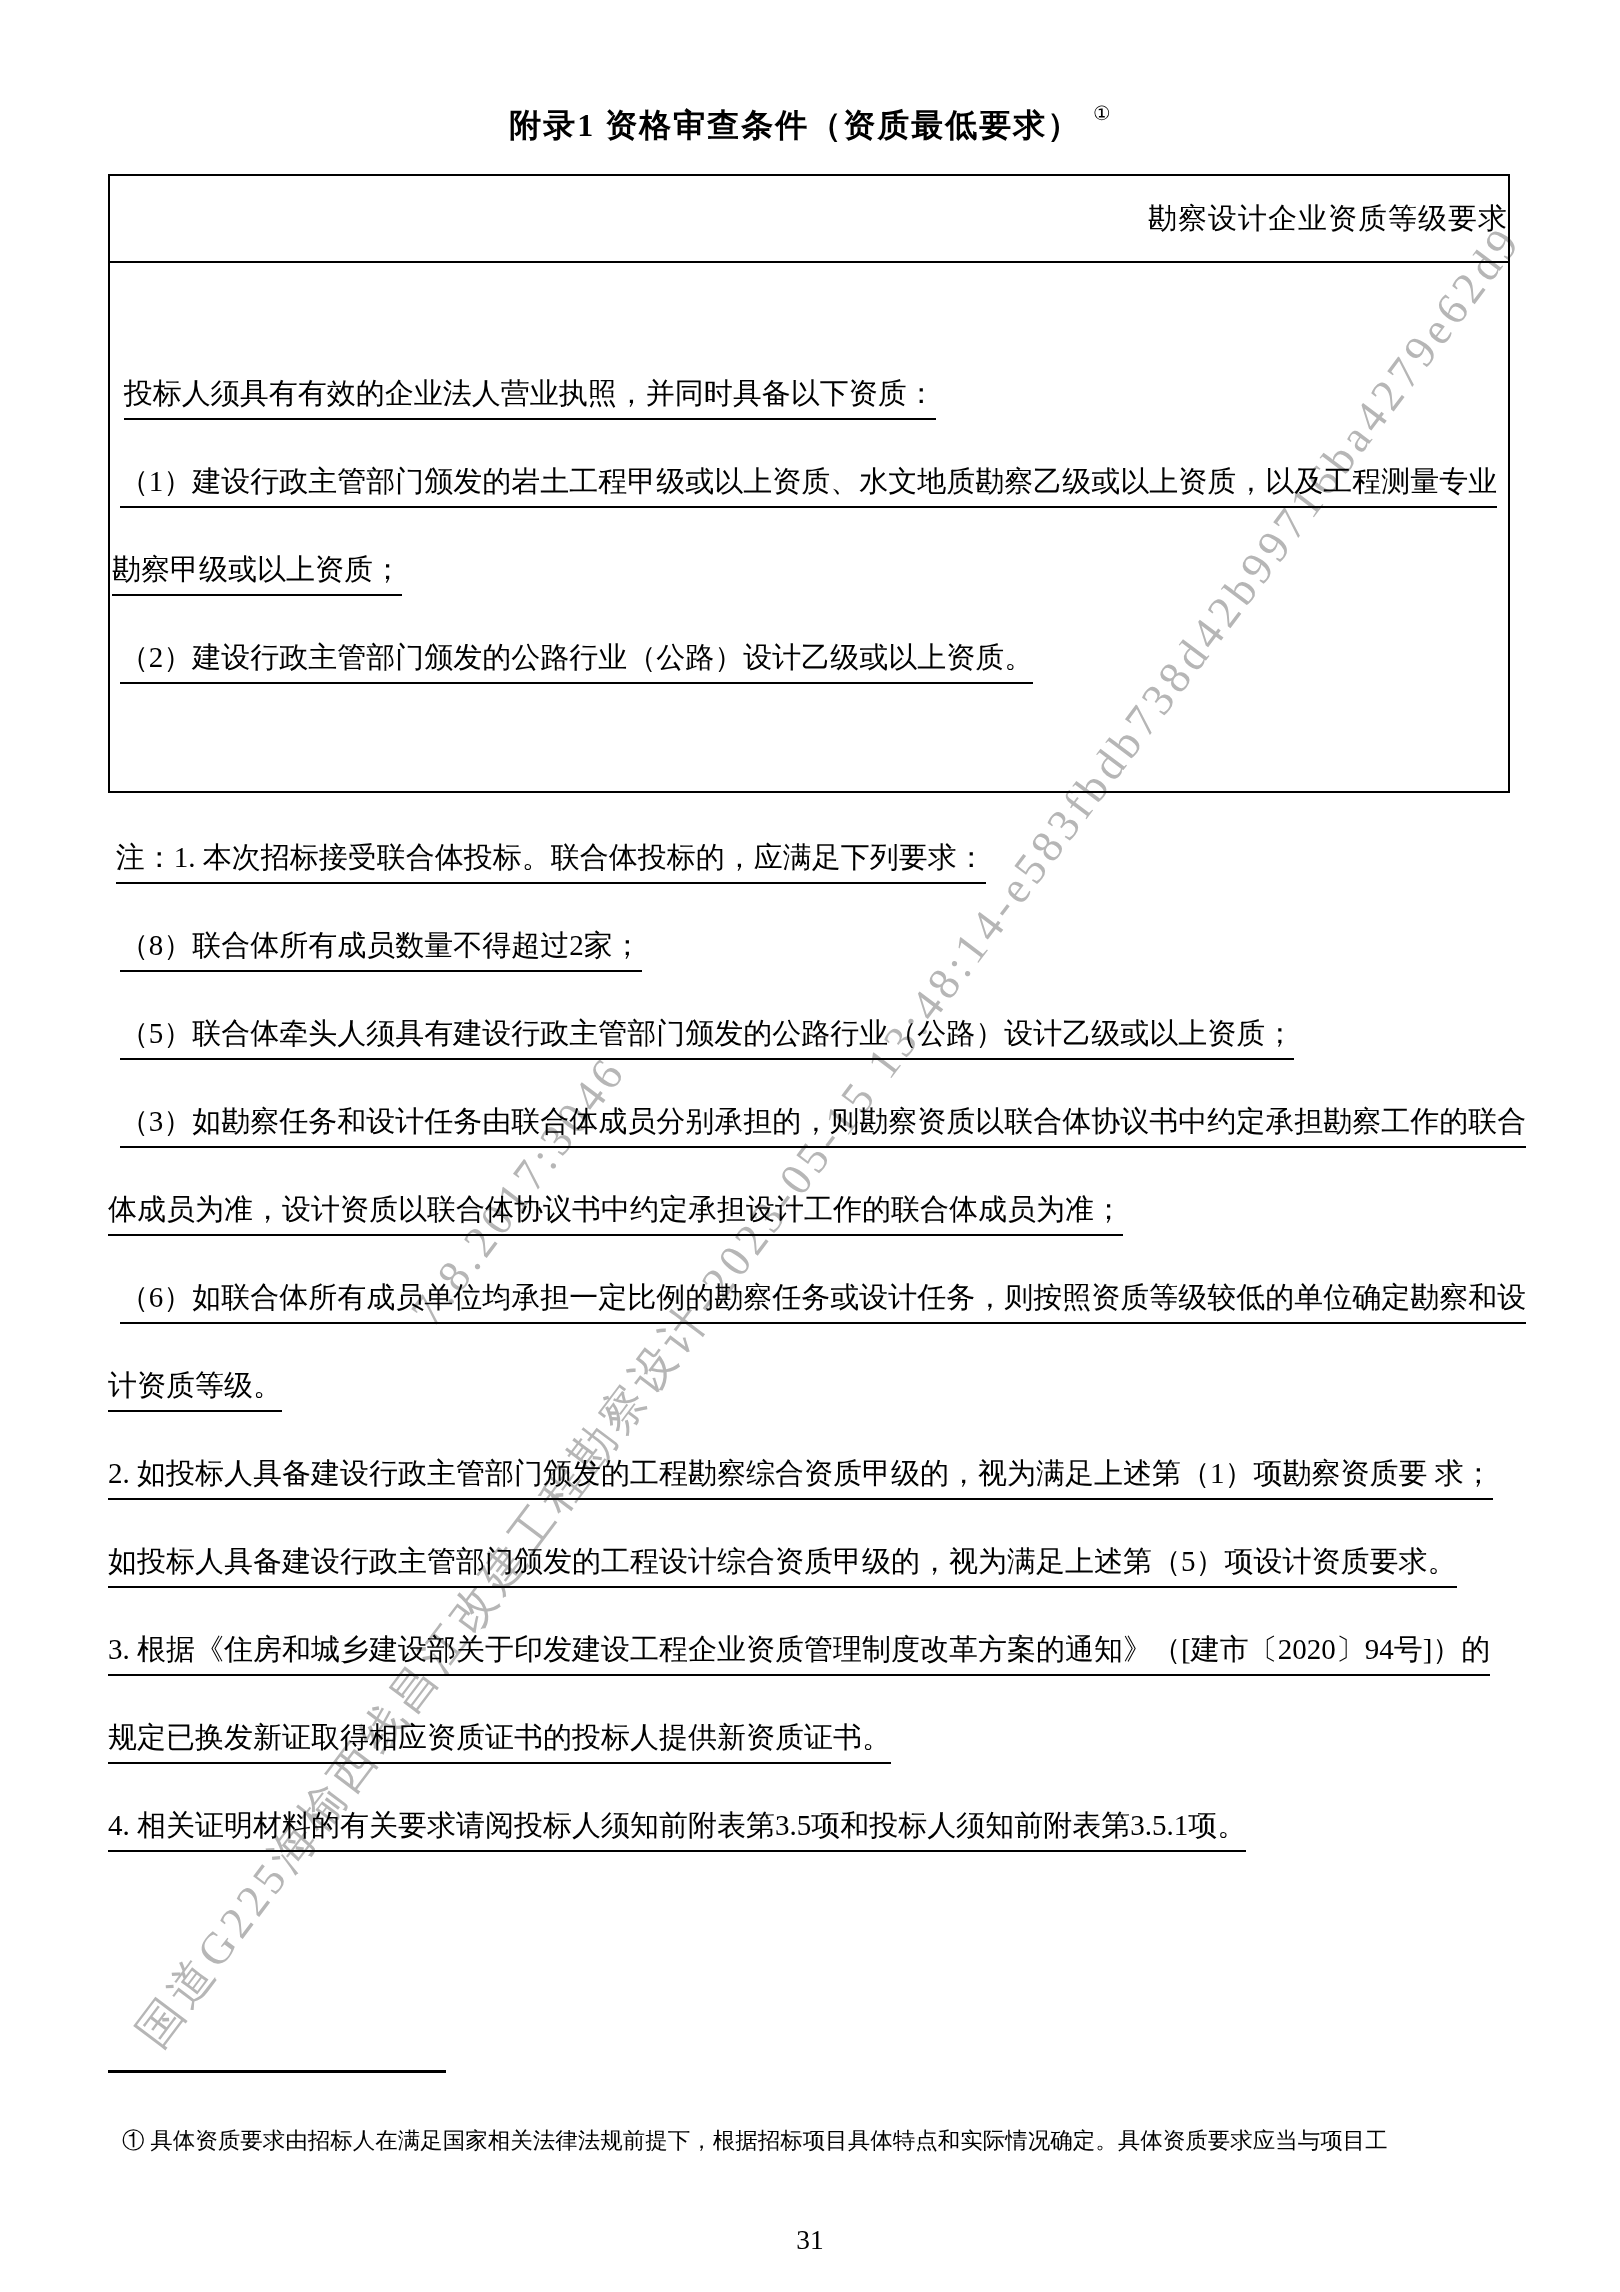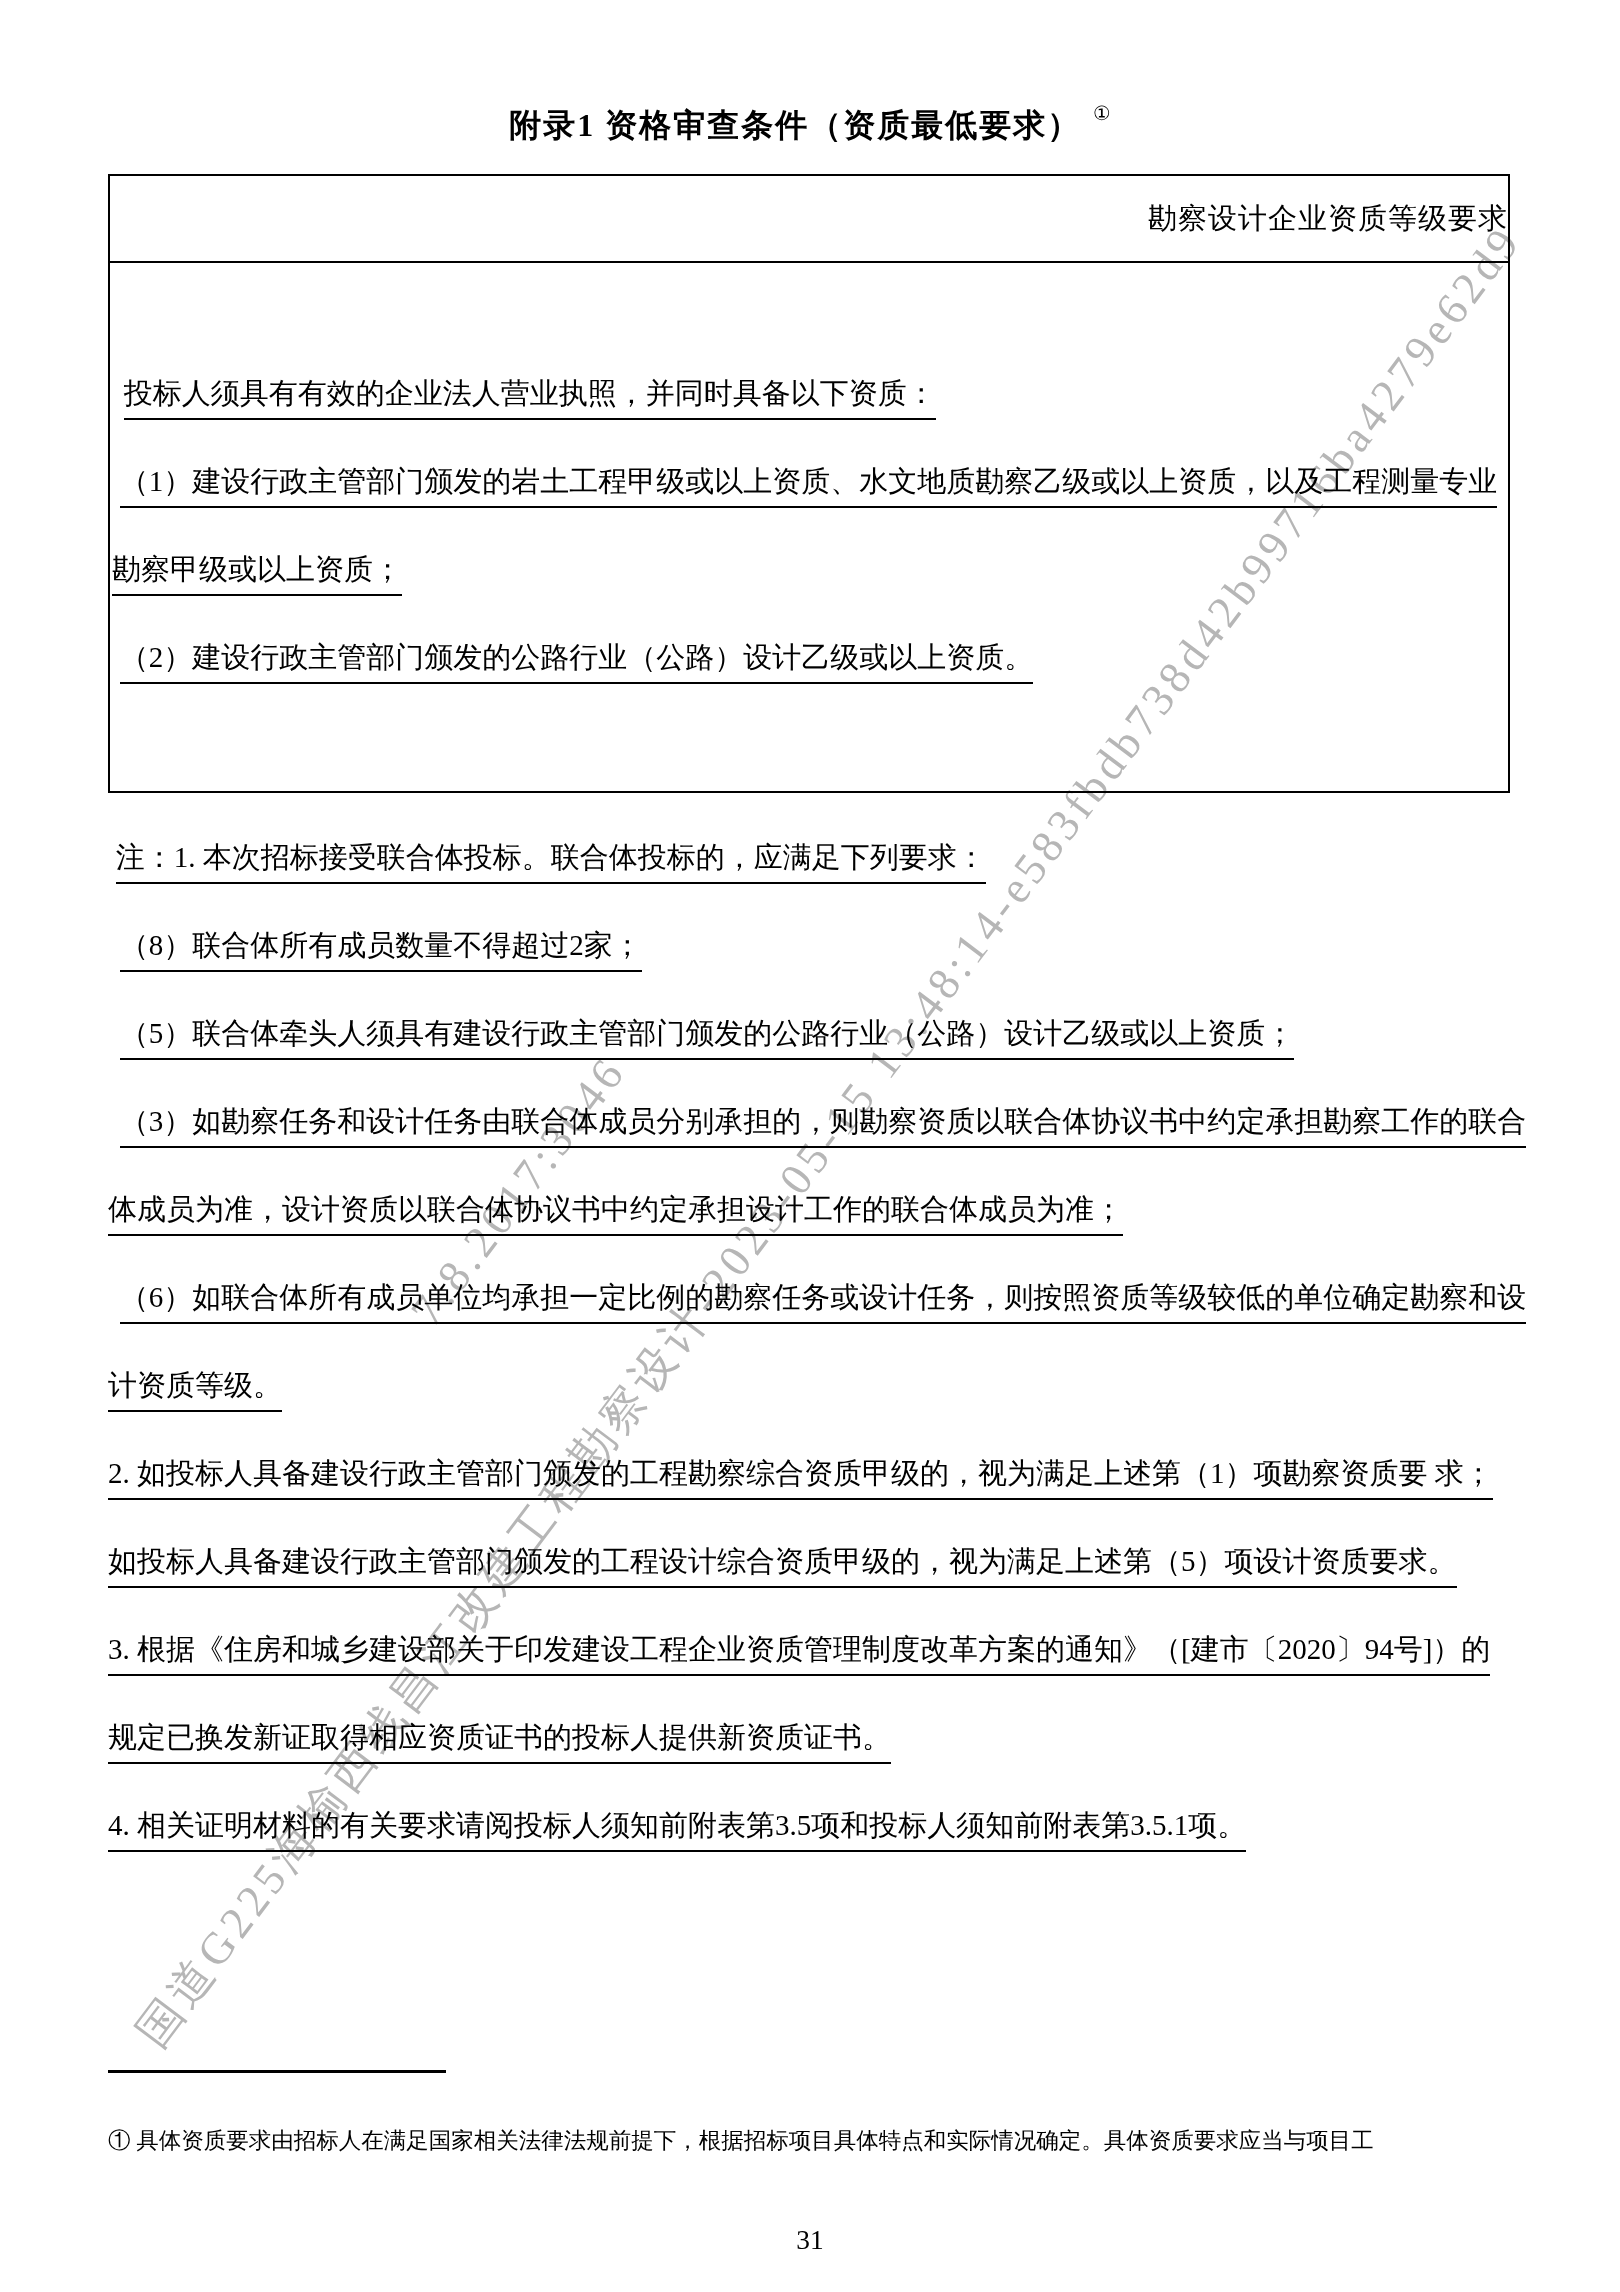--- a/index.html
+++ b/index.html
@@ -34,21 +34,21 @@
   .qtable .bdy{padding:111px 17px 65px 2px;}
   .bline{height:88px;font-size:29px;white-space:nowrap;}
   .pl8{padding-left:7.8px;}
   .pl12{padding-left:11.8px;}
   .u{border-bottom:2.9px solid #000;padding-bottom:8.8px;}
   
   .notes{position:absolute;left:108px;top:826px;width:1411px;z-index:2;}
   .nline{height:88px;box-sizing:border-box;padding-top:11.8px;font-size:29px;white-space:nowrap;}
   
   .fnrule{position:absolute;left:108px;top:2070px;width:338px;height:2.9px;background:#000;z-index:2;}
-  .footnote{position:absolute;left:108px;top:2125px;width:1414px;font-size:22.5px;z-index:2;white-space:nowrap;}
+  .footnote{position:absolute;left:122px;top:2125px;width:1414px;font-size:22.5px;z-index:2;white-space:nowrap;}
   .pageno{position:absolute;top:2225px;left:0;width:100%;text-align:center;font-size:27.4px;z-index:2;}
 </style>
 </head>
 <body>
 
 <div class="page">
 
   <div class="watermark wm1">国道G225海榆西线昌江改建工程勘察设计-2023-05-15 13:48:14-e583fbdb738d42b99716ba4279e62d9</div>
   <div class="watermark wm2">7.8.2017:3046</div>
 

